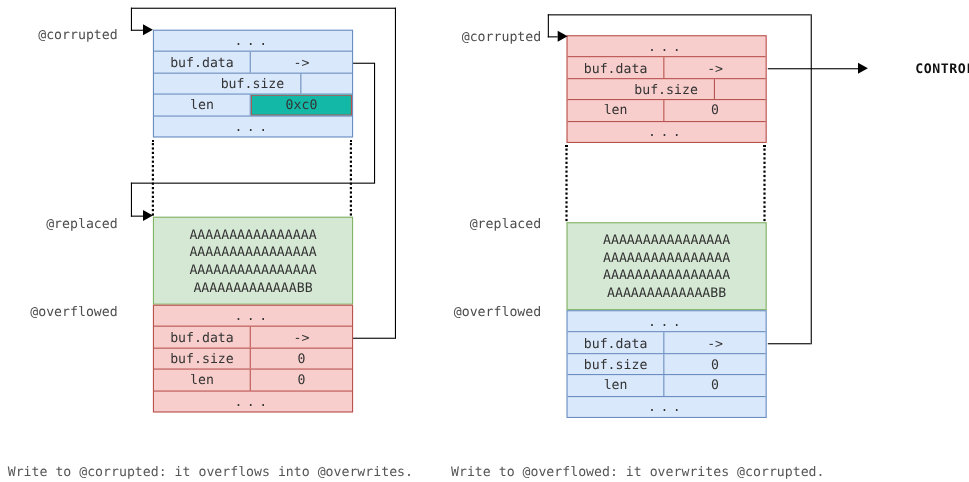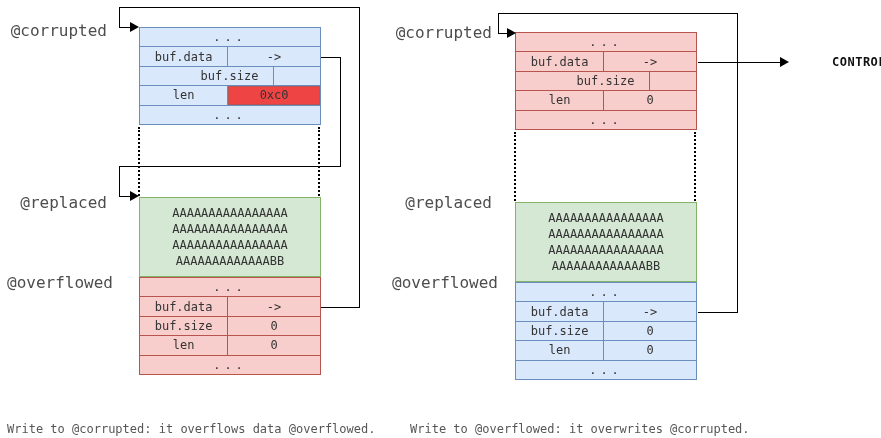--- a/index.html
+++ b/index.html
@@ -19,30 +19,30 @@
   .mem .cell{height:100%;display:flex;align-items:center;justify-content:center;box-sizing:border-box;}
   .mem .cell.name{width:49%;}
   .mem .cell.val{flex:1;}
   .ellip{letter-spacing:4px;}
   .blue{background:#dae8fc;border-color:#6c8ebf;}
   .blue .row + .row{border-top:1px solid #6c8ebf;}
   .blue .cell.name{border-right:1px solid #6c8ebf;}
   .red{background:#f8cecc;border-color:#b85450;}
   .red .row + .row{border-top:1px solid #b85450;}
   .red .cell.name{border-right:1px solid #b85450;}
-  .hl{background:#ef4444;box-shadow:inset 0 0 0 1px #b85450;}
+  .hl{background:#14b8a6;box-shadow:inset 0 0 0 1px #b85450;}
   
   .spray{
     position:absolute;box-sizing:border-box;background:#d5e8d4;border:1px solid #82b366;
     display:flex;flex-direction:column;align-items:center;justify-content:center;
     font-size:12px;line-height:16px;color:#333;
   }
   
   .memlabel{
-    position:absolute;width:100px;text-align:right;font-size:16px;color:#4d4d4d;line-height:14px;
+    position:absolute;width:100px;text-align:right;font-size:12px;color:#4d4d4d;line-height:14px;
   }
   
   .hline{position:absolute;height:1px;background:#000;}
   .vline{position:absolute;width:1px;background:#000;}
   .dotv{position:absolute;width:0;border-left:2px dotted #000;}
   .tri{
     position:absolute;width:0;height:0;
     border-top:5px solid transparent;border-bottom:5px solid transparent;border-left:9px solid #000;
   }
   .controlled{
@@ -110,21 +110,21 @@
   <div class="tri" style="left:130px;top:22px;"></div>
 
   <div class="hline" style="left:321px;top:57px;width:19px;"></div>
   <div class="vline" style="left:340px;top:57px;height:110px;"></div>
   <div class="hline" style="left:119px;top:166px;width:221px;"></div>
   <div class="vline" style="left:119px;top:166px;height:31px;"></div>
   <div class="hline" style="left:119px;top:196px;width:12px;"></div>
   <div class="tri" style="left:130px;top:191px;"></div>
 
   <div class="caption" style="left:7px;top:392px;">
-    <div>Write to @corrupted: it overflows data @overflowed.</div>
+    <div>Write to @corrupted: it overflows into @overwrites.</div>
     
   </div>
 
   <div class="memlabel" style="left:392px;top:26px;">@corrupted</div>
   <div class="memlabel" style="left:392px;top:196px;">@replaced</div>
   <div class="memlabel" style="left:392px;top:276px;">@overflowed</div>
 
   <div class="mem red" style="left:515px;top:32px;width:182px;height:98px;">
     <div class="row ellip">...</div>
     <div class="row split">

